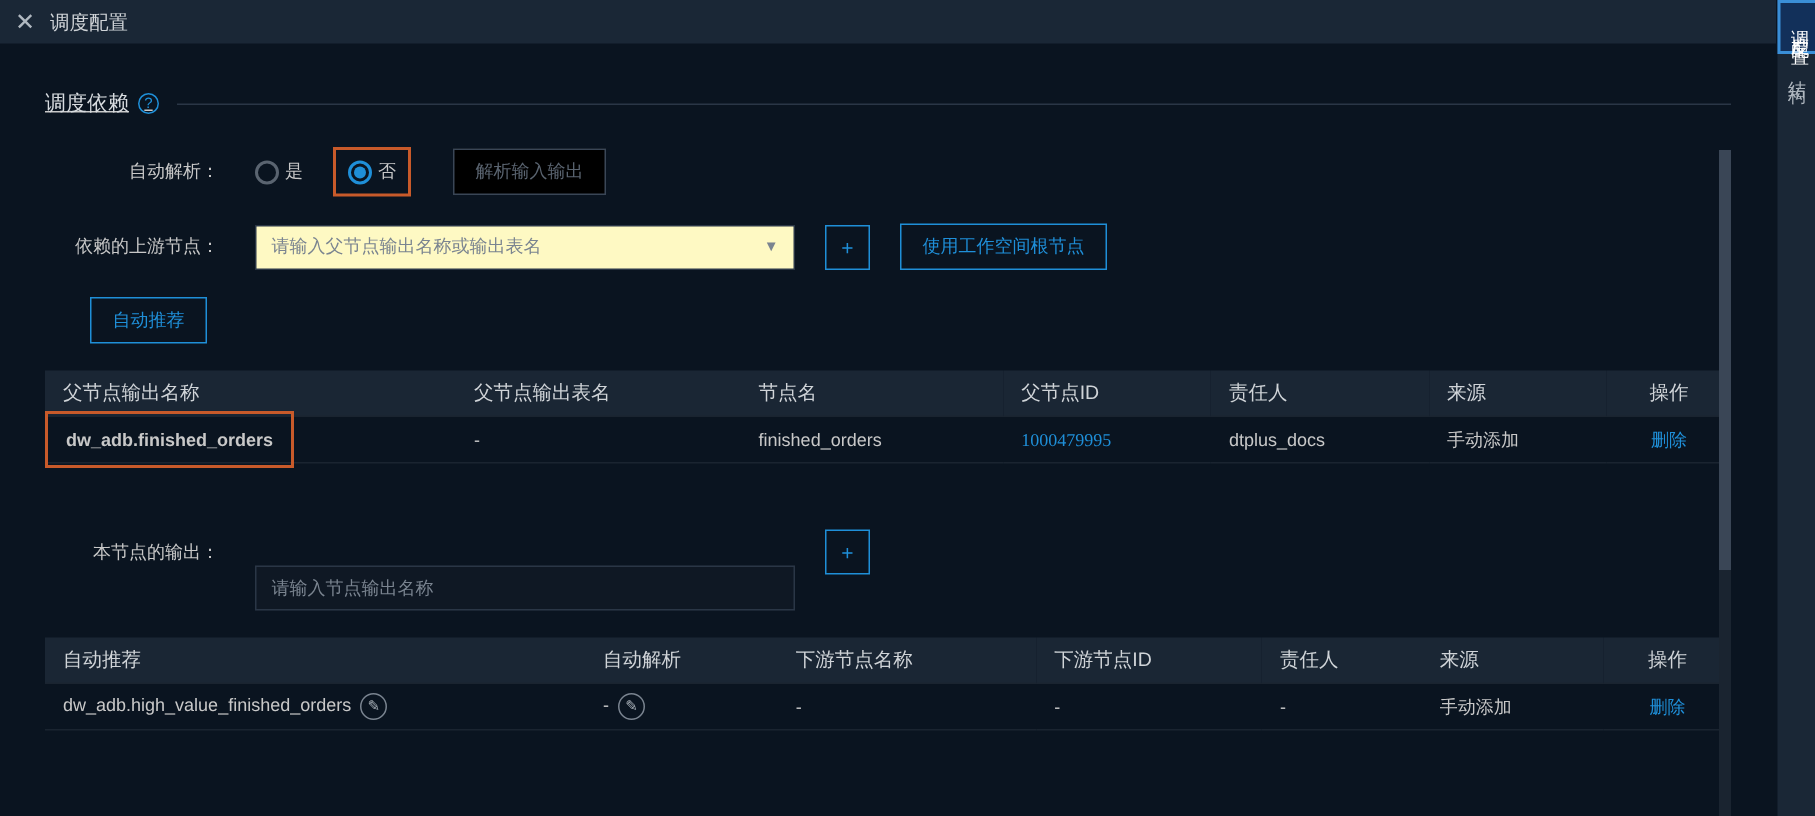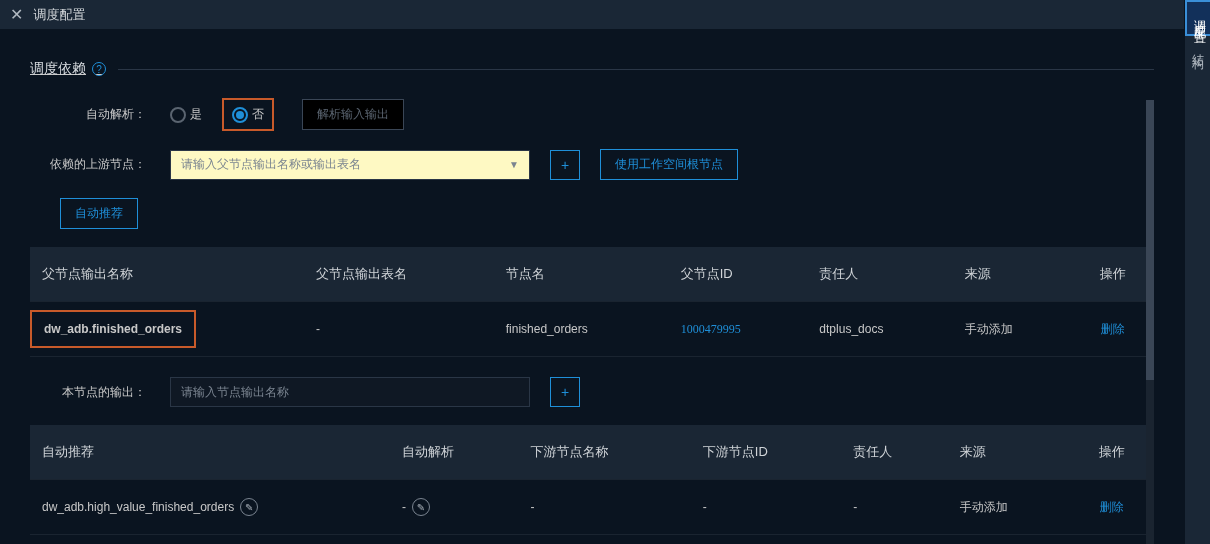--- a/index.html
+++ b/index.html
@@ -21,26 +21,26 @@
 .radio-circle { width: 16px; height: 16px; border: 2px solid #5a6470; border-radius: 50%; display: flex; align-items: center; justify-content: center; margin-right: 4px; }
 .radio-circle.checked { border-color: #1f8fd8; }
 .radio-dot { width: 8px; height: 8px; background: #1f8fd8; border-radius: 50%; }
 .radio-group-box { display: flex; align-items: center; gap: 12px; padding: 6px 8px; }
 .radio-group-box.highlighted { border: 2px solid #c85a2a; }
 .btn { padding: 6px 14px; border: 1px solid #3a4656; background: #000000; color: #a8b0b8; cursor: pointer; font-size: 12px; font-family: inherit; }
 .btn.disabled { color: #5a6470; cursor: not-allowed; }
 .btn.primary-outline { border-color: #1f8fd8; color: #1f8fd8; background: transparent; }
 .btn.icon-btn { width: 30px; height: 30px; padding: 0; display: flex; align-items: center; justify-content: center; font-size: 14px; }
 .select-input { width: 360px; height: 30px; background: #fef9c3; border: 1px solid #2a3646; color: #7a8490; padding: 0 10px; display: flex; align-items: center; justify-content: space-between; cursor: pointer; }
-.text-input { height: 30px; background: #0f1824; border: 1px solid #2a3646; color: #c8c8c8; padding: 0 10px; font-size: 12px; font-family: inherit; }
+.text-input { height: 30px; background: #0f1824; border: 1px solid #2a3646; color: #c8c8c8; padding: 0 10px; font-size: 12px; font-family: inherit; margin-top: 48px; }
 .text-input::placeholder { color: #7a8490; }
 .chevron { color: #7a8490; font-size: 10px; }
 .auto-rec { margin-left: 30px; margin-bottom: 18px; }
 .table { width: 100%; border-collapse: collapse; margin-bottom: 20px; }
-.table th, .table td { text-align: left; padding: 18px 12px; border-bottom: 1px solid #1a2430; color: #c8c8c8; }
+.table th, .table td { text-align: left; padding: 6px 12px; border-bottom: 1px solid #1a2430; color: #c8c8c8; }
 .table th { background: #1a2634; color: #d0d4d8; font-weight: 400; font-size: 13px; }
 .table td { font-size: 12px; }
 .link { color: #1f8fd8; cursor: pointer; font-family: Liberation Serif, serif; }
 .disabled-link { color: #5a6470; }
 .cell-highlight { border: 2px solid #c85a2a; display: inline-block; padding: 10px 12px; margin: -10px -12px; font-weight: bold; }
 .edit-icon { display: inline-flex; width: 18px; height: 18px; border: 1px solid #7a8490; border-radius: 50%; align-items: center; justify-content: center; font-size: 10px; margin-left: 6px; cursor: pointer; color: #a8b0b8; }
 .scrollbar-area { position: absolute; right: 30px; top: 70px; bottom: 0; width: 8px; }
 .scrollbar-track { width: 100%; height: 100%; background: #1a2430; }
 .scrollbar-thumb { width: 100%; height: 280px; background: #3a4656; position: absolute; top: 0; }
 </style>

